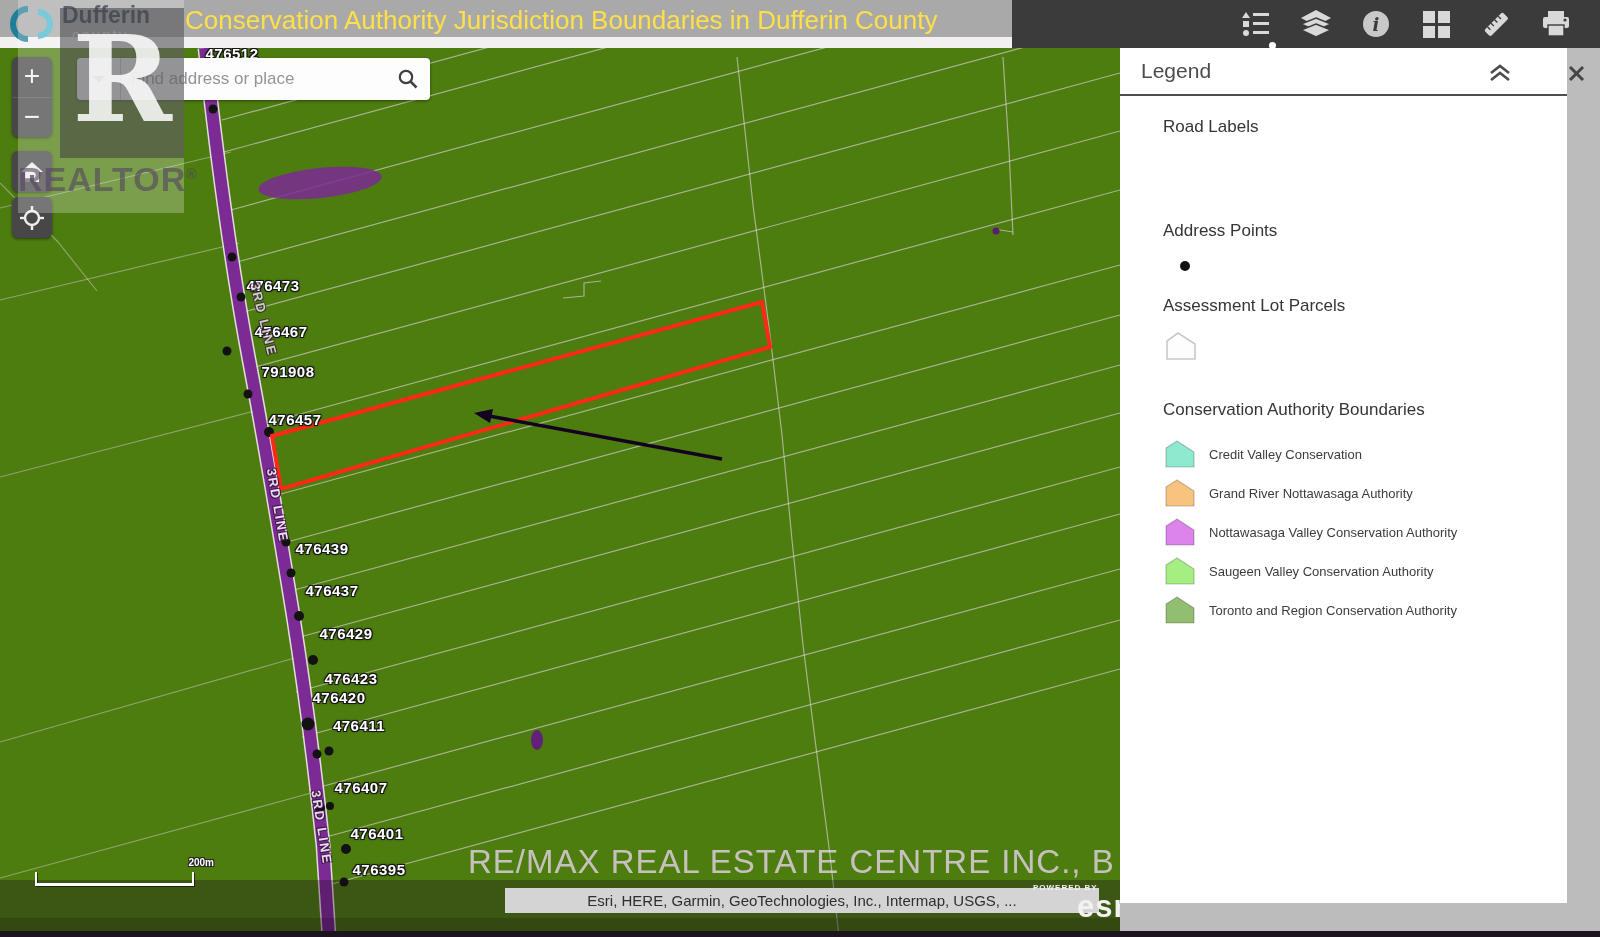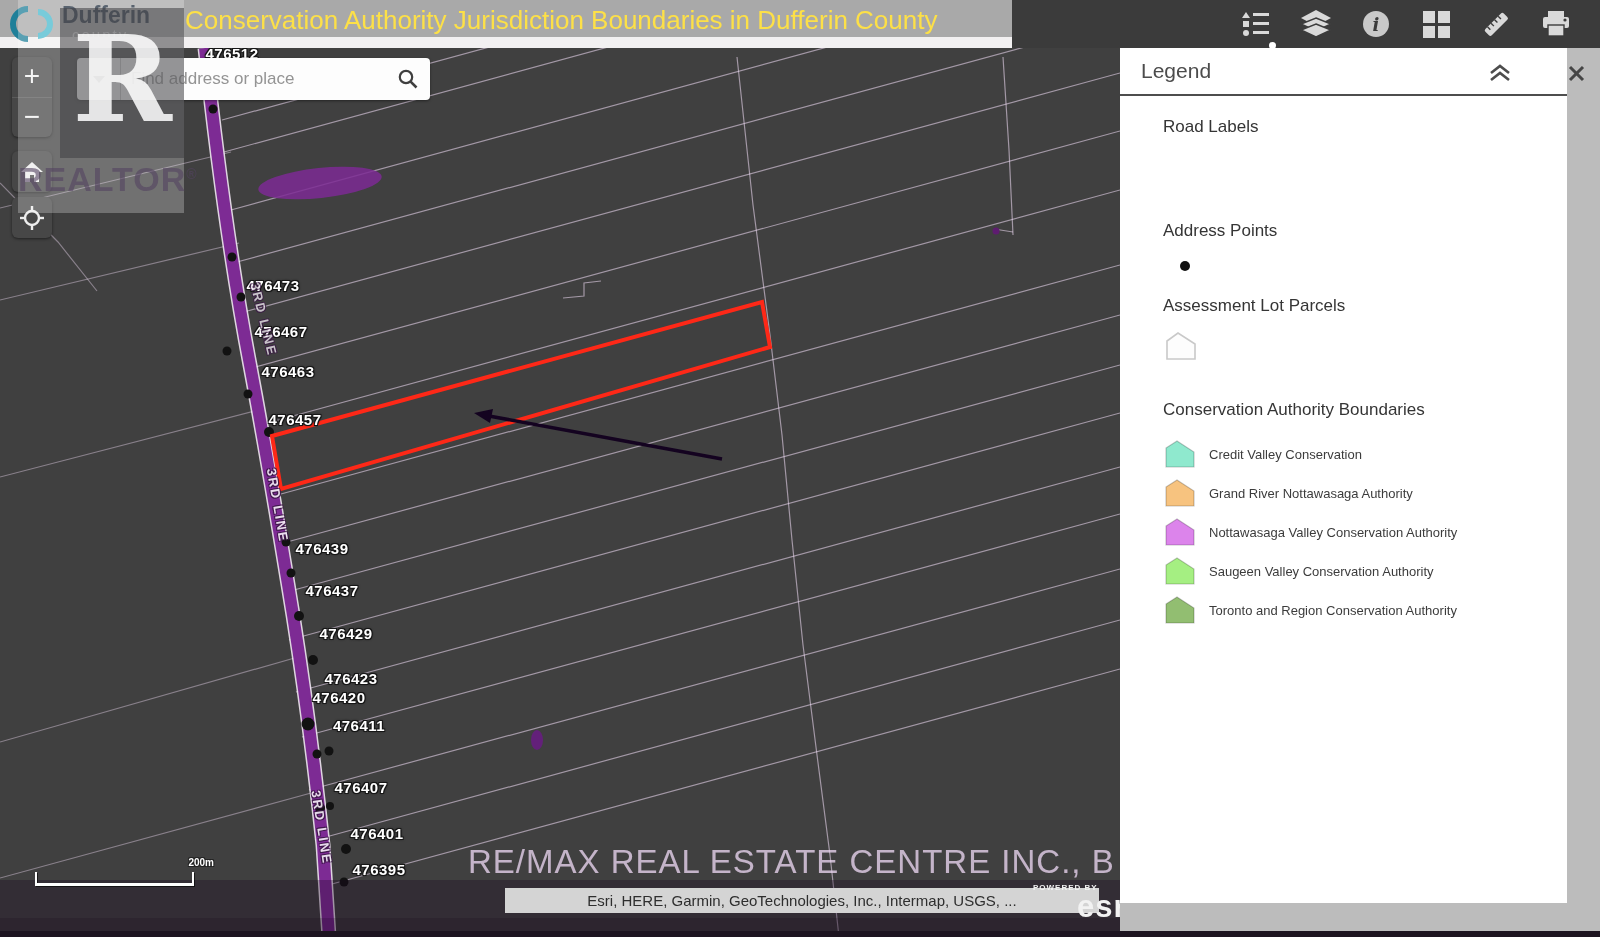--- a/index.html
+++ b/index.html
@@ -1,19 +1,19 @@
 <!DOCTYPE html>
 <html><head>
 <meta charset="utf-8">
 <style>
   html,body{margin:0;padding:0;background:#000;}
   .stage{position:relative;width:1600px;height:937px;overflow:hidden;
          font-family:"Liberation Sans",sans-serif;background:#9a37ae;}
   
-  .map{position:absolute;left:0;top:0;width:1120px;height:937px;overflow:hidden;background:#404040;z-index:1;text-decoration:underline;}
+  .map{position:absolute;left:0;top:0;width:1120px;height:937px;overflow:hidden;background:#4d7c0f;z-index:1;text-decoration:underline;}
   .map svg.geo{position:absolute;left:0;top:0;}
   .addr{position:absolute;transform:translate(-50%,-50%);font-size:15px;font-weight:bold;color:#fff;
         white-space:nowrap;z-index:4;letter-spacing:.5px;
         text-shadow:-1px -1px 0 #161616,1px -1px 0 #161616,-1px 1px 0 #161616,1px 1px 0 #161616,0 0 3px #000;}
   .roadlbl{position:absolute;transform-origin:center;font-size:13px;font-weight:bold;color:#f4eef6;
         white-space:nowrap;z-index:4;letter-spacing:2px;opacity:.9;
         text-shadow:-1px -1px 0 #3a1745,1px -1px 0 #3a1745,-1px 1px 0 #3a1745,1px 1px 0 #3a1745;}
   .band1{position:absolute;left:0;top:880px;width:1120px;height:38px;background:rgba(24,2,30,.30);z-index:5;}
   .band2{position:absolute;left:0;top:918px;width:1120px;height:19px;background:rgba(18,0,24,.42);z-index:5;}
   .bottomstrip{position:absolute;left:0;top:931px;width:1600px;height:6px;background:#1d1420;z-index:60;}
@@ -149,21 +149,21 @@
 
       <g>
         <line x1="722" y1="459" x2="489" y2="416" stroke="#140320" stroke-width="3.5"></line>
         <polygon points="474,413 493,409 490,423" fill="#140320"></polygon>
       </g>
     </svg>
 
     <span class="addr" style="left:232px;top:53px">476512</span>
     <span class="addr" style="left:273px;top:285px">476473</span>
     <span class="addr" style="left:281px;top:331px">476467</span>
-    <span class="addr" style="left:288px;top:371px">476463</span>
+    <span class="addr" style="left:288px;top:371px">791908</span>
     <span class="addr" style="left:295px;top:419px">476457</span>
     <span class="addr" style="left:322px;top:548px">476439</span>
     <span class="addr" style="left:332px;top:590px">476437</span>
     <span class="addr" style="left:346px;top:633px">476429</span>
     <span class="addr" style="left:351px;top:678px">476423</span>
     <span class="addr" style="left:339px;top:697px">476420</span>
     <span class="addr" style="left:359px;top:725px">476411</span>
     <span class="addr" style="left:361px;top:787px">476407</span>
     <span class="addr" style="left:377px;top:833px">476401</span>
     <span class="addr" style="left:379px;top:869px">476395</span>

